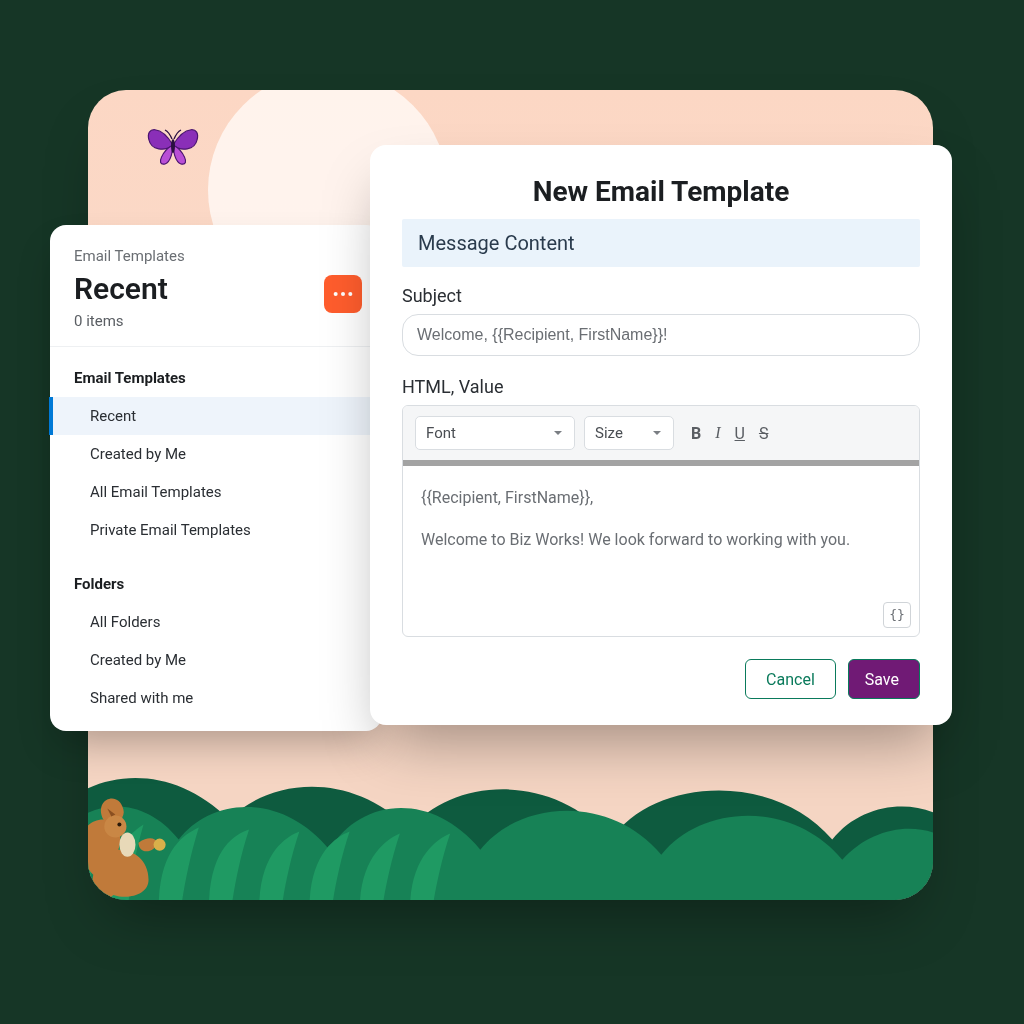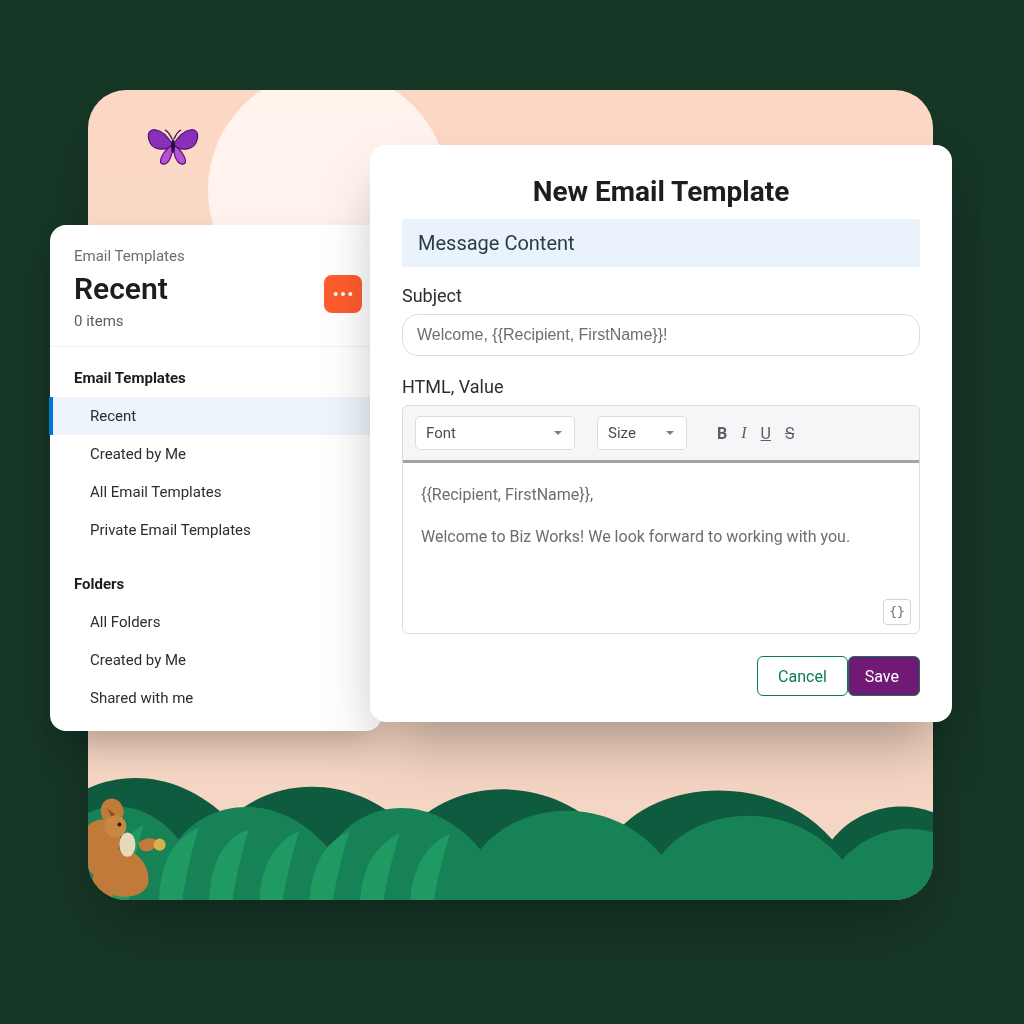--- a/index.html
+++ b/index.html
@@ -160,25 +160,25 @@
     background: #fff;
   }
   .rte {
     border: 1px solid #d9dde1;
     border-radius: 6px;
     overflow: hidden;
     margin-bottom: 22px;
   }
   .rte-toolbar {
     display: flex;
-    gap: 22px;
+    gap: 9px;
     align-items: center;
     background: #f5f6f7;
     padding: 10px 12px;
-    border-bottom: 3px solid #a3a3a3;
+    border-bottom: 6px solid #a3a3a3;
   }
   .rte-select {
     display: flex;
     align-items: center;
     justify-content: space-between;
     background: #fff;
     border: 1px solid #d9dde1;
     border-radius: 5px;
     height: 34px;
     padding: 0 10px;
@@ -217,21 +217,21 @@
     justify-content: center;
     font-family: ui-monospace, Menlo, monospace;
     font-size: 13px;
     color: #6a6e73;
     background: #fff;
     cursor: pointer;
   }
   .modal-footer {
     display: flex;
     justify-content: flex-end;
-    gap: 0;
+    gap: 12px;
   }
   .btn {
     height: 40px;
     padding: 0 20px;
     border-radius: 6px;
     font-size: 16px;
     cursor: pointer;
     display: inline-flex;
     align-items: center;
   }

